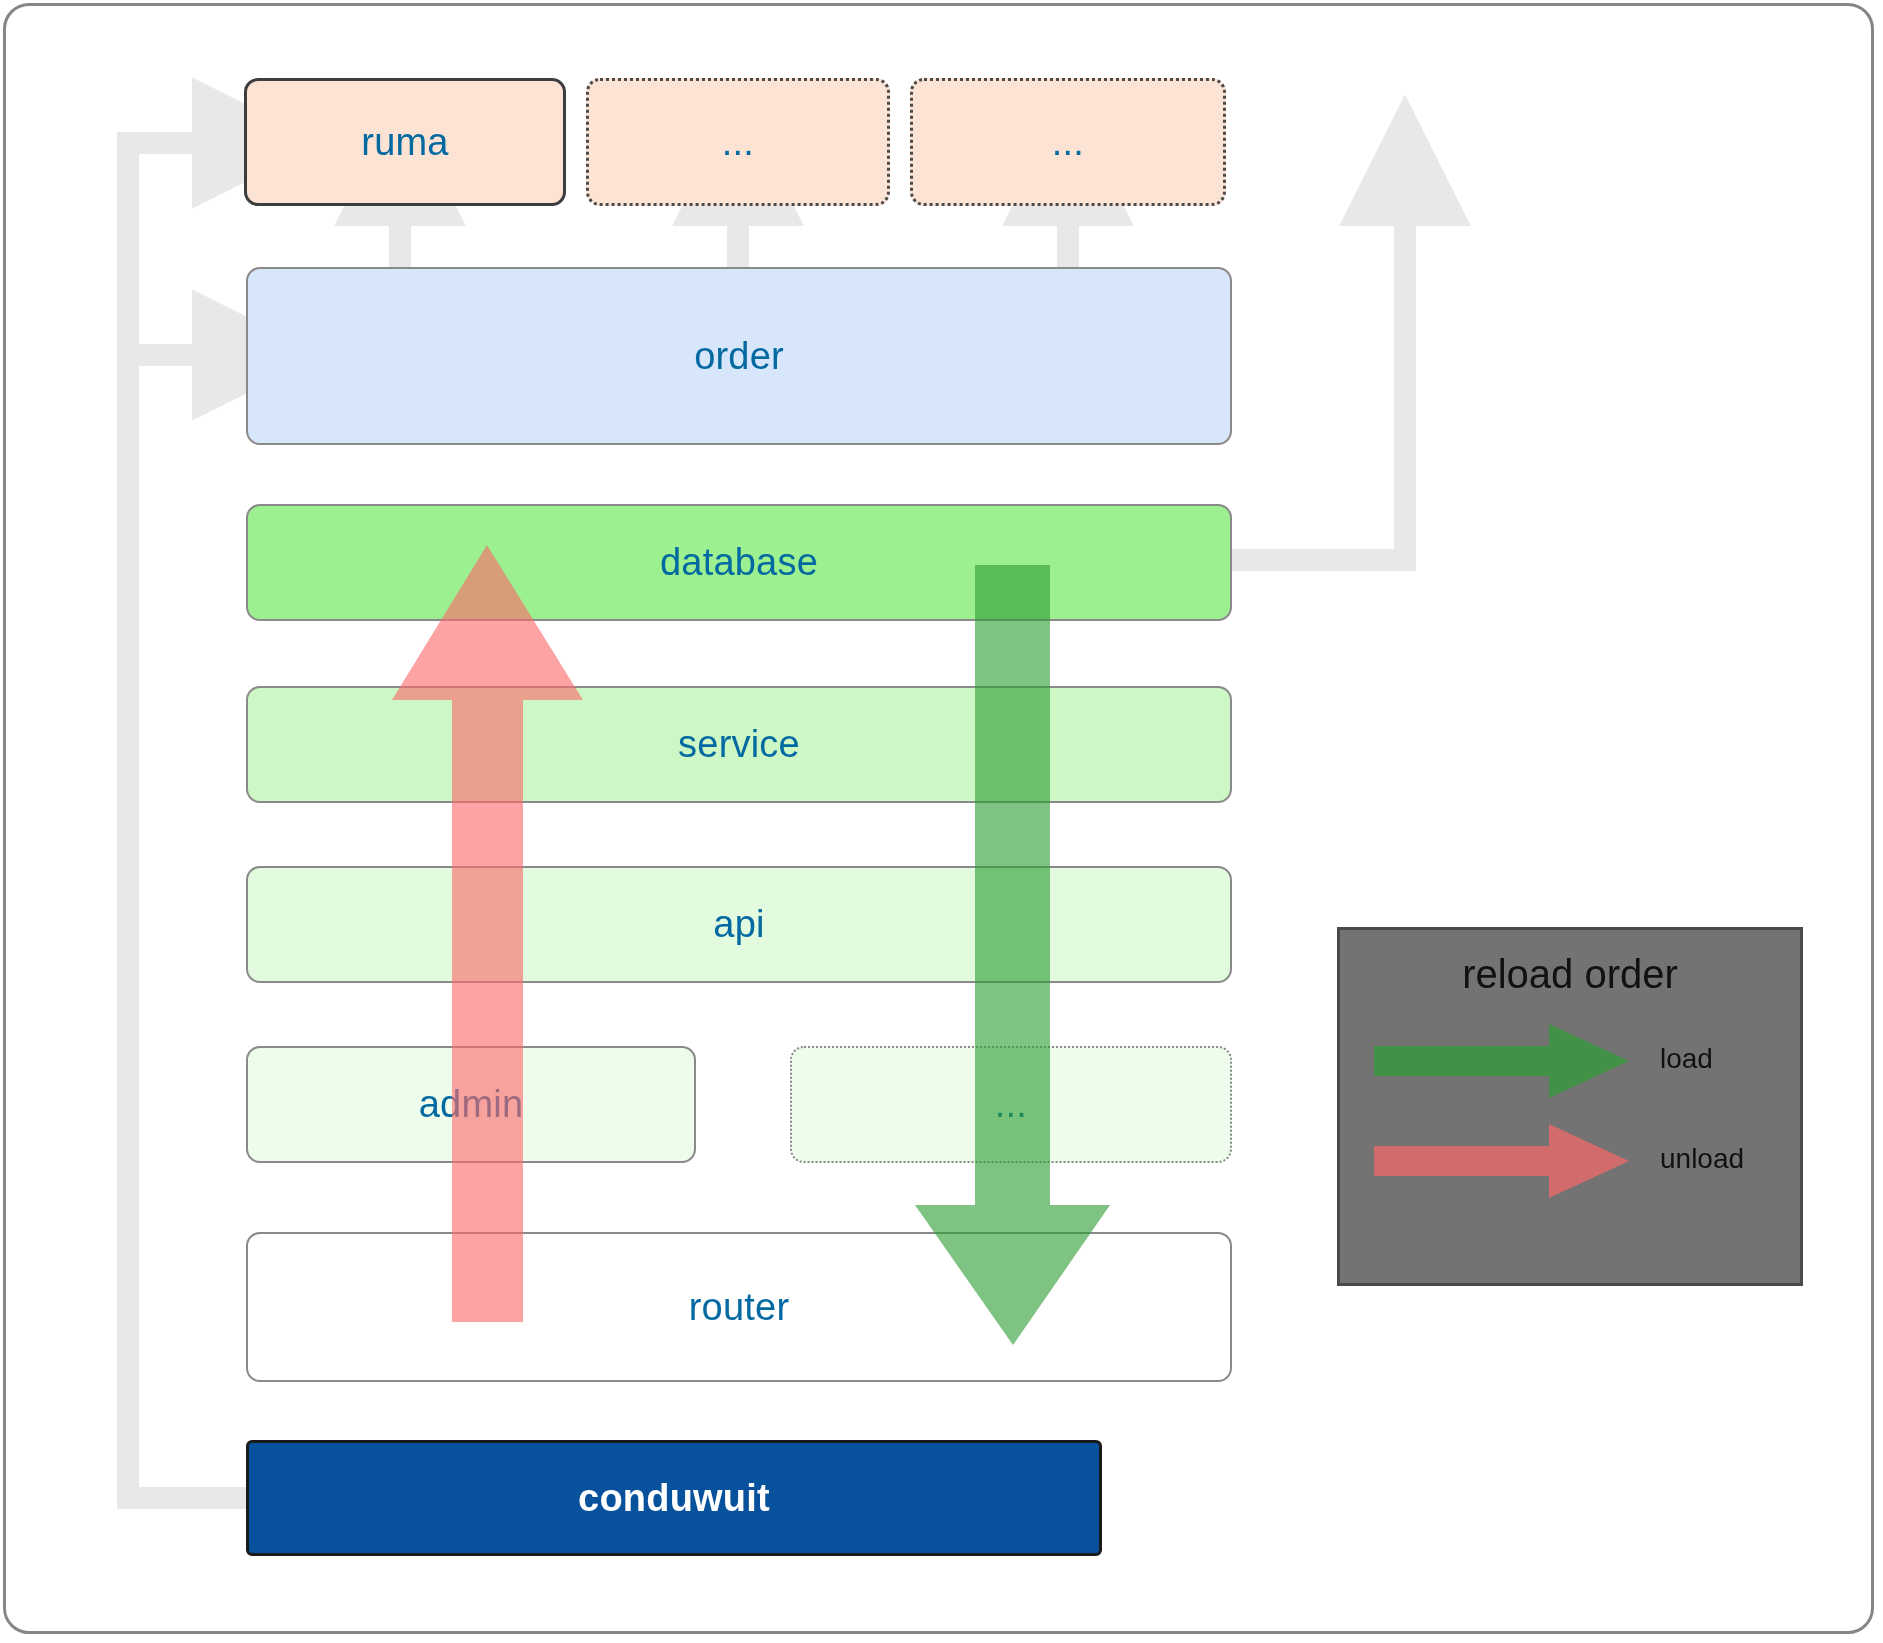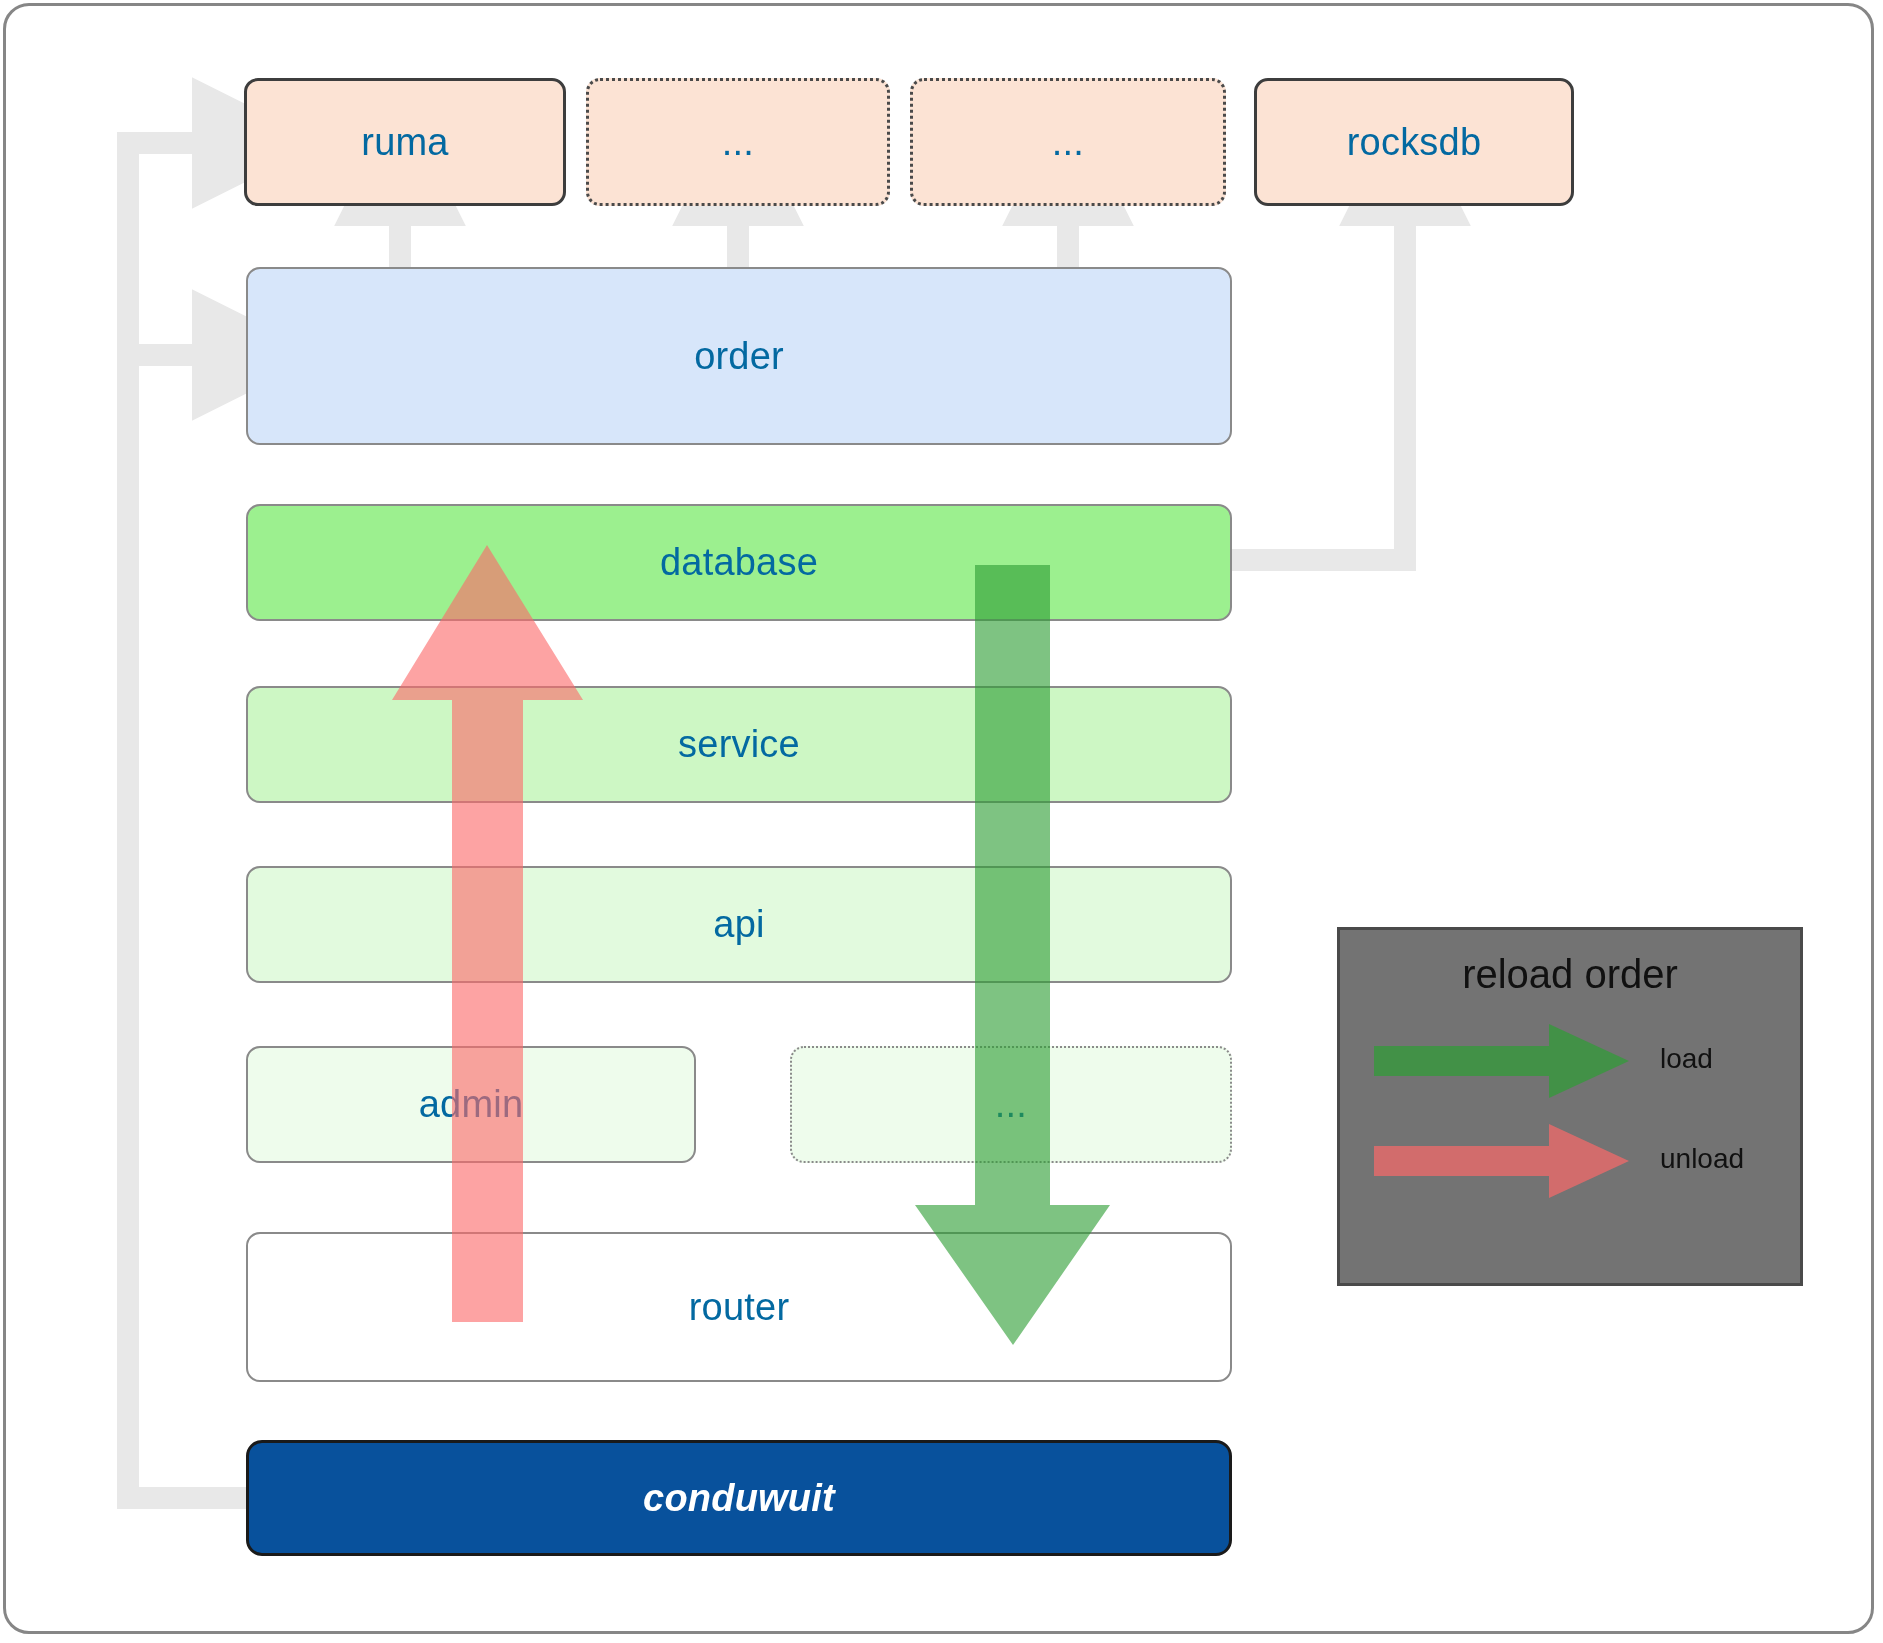--- a/index.html
+++ b/index.html
@@ -157,23 +157,20 @@
   </div>
 
   <div class="node peach dotted" style="left:586px; top:78px; width:304px; height:128px;">
     <span>...</span>
   </div>
 
   <div class="node peach dotted" style="left:910px; top:78px; width:316px; height:128px;">
     <span>...</span>
   </div>
 
-  <div class="node peach solid-dark" style="left:1254px; top:78px; width:320px; height:128px;">
-    <span>rocksdb</span>
-  </div>
 
   <div class="node blue thin" style="left:246px; top:267px; width:986px; height:178px;">
     <span>order</span>
   </div>
 
   <div class="node green1 thin" style="left:246px; top:504px; width:986px; height:117px;">
     <span>database</span>
   </div>
 
   <div class="node green2 thin" style="left:246px; top:686px; width:986px; height:117px;">
@@ -189,21 +186,21 @@
   </div>
 
   <div class="node green4 thin-dotted" style="left:790px; top:1046px; width:442px; height:117px;">
     <span>...</span>
   </div>
 
   <div class="node white thin" style="left:246px; top:1232px; width:986px; height:150px;">
     <span>router</span>
   </div>
 
-  <div class="node navy" style="left:246px; top:1440px; width:986px; height:116px; border-radius:16px;font-style:italic;">
+  <div class="node navy" style="left:246px; top:1440px; width:856px; height:116px; border-radius:6px;">
     <span>conduwuit</span>
   </div>
 
   <svg id="bigarrows" viewBox="0 0 1883 1643" xmlns="http://www.w3.org/2000/svg">
 
     <g opacity="0.62">
       <path d="M 452,1322 L 452,700 L 392,700 L 487,545 L 583,700 L 523,700 L 523,1322 Z" fill="#fb6a6a"></path>
     </g>
 
     <g opacity="0.62">

